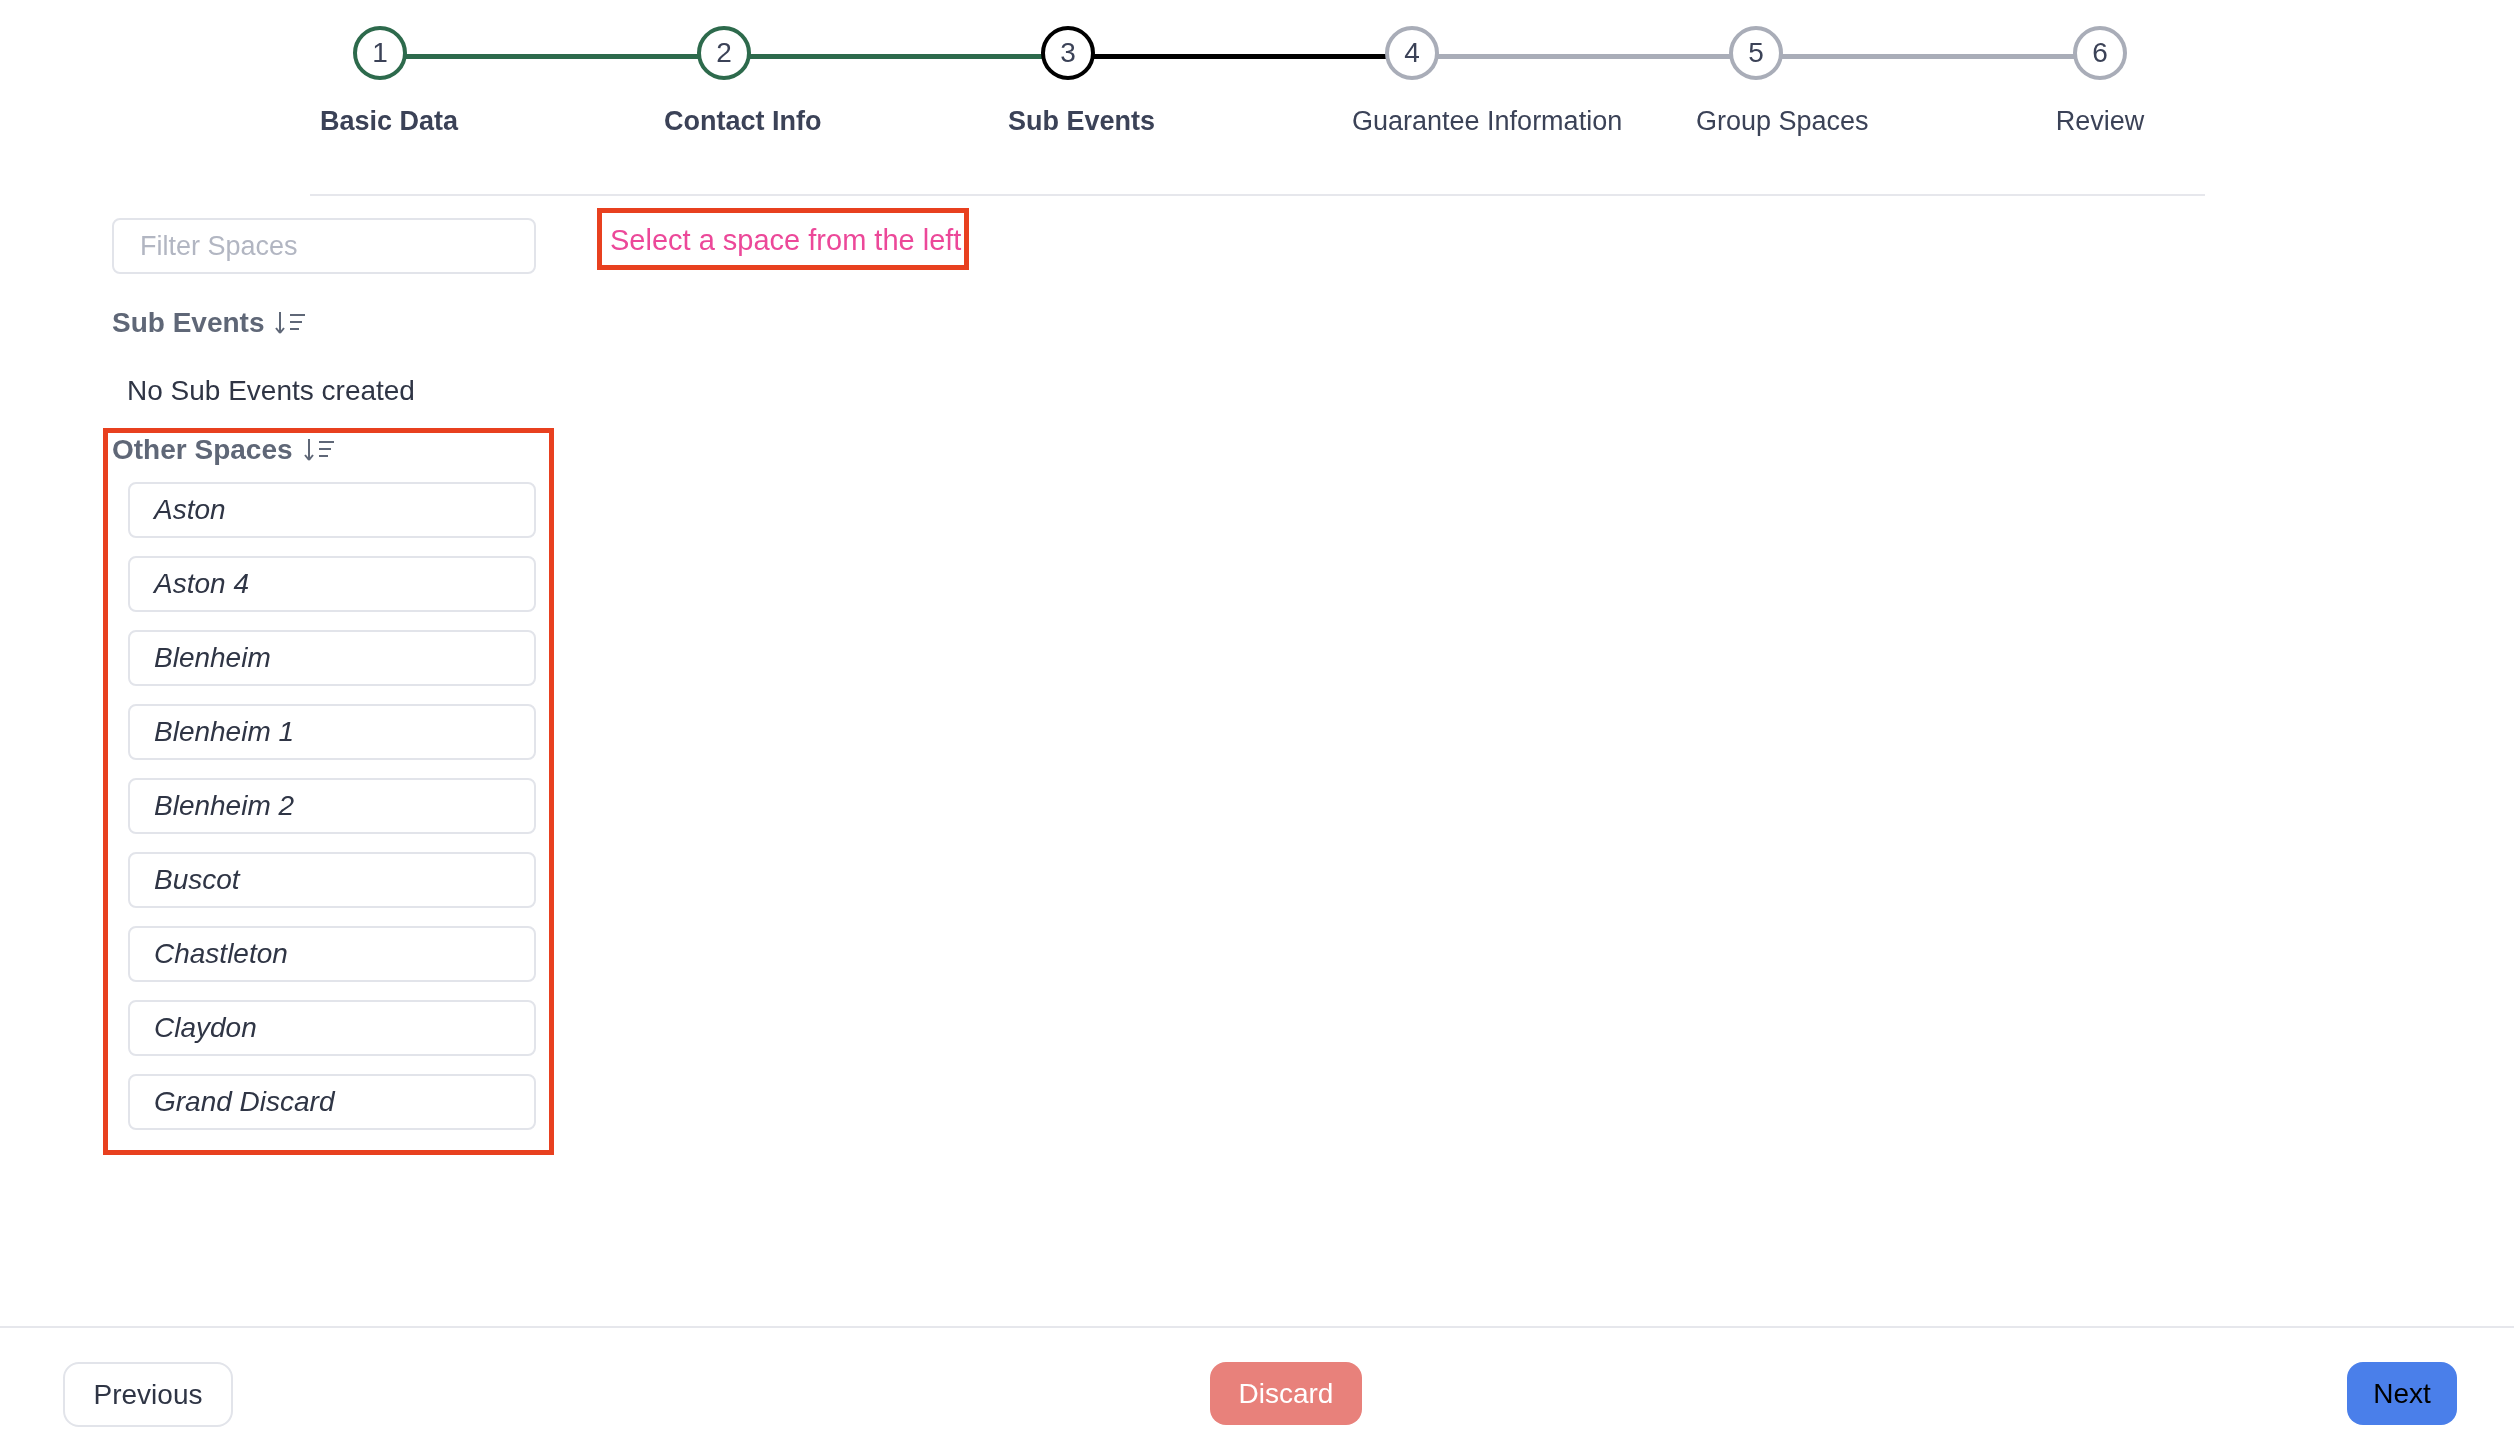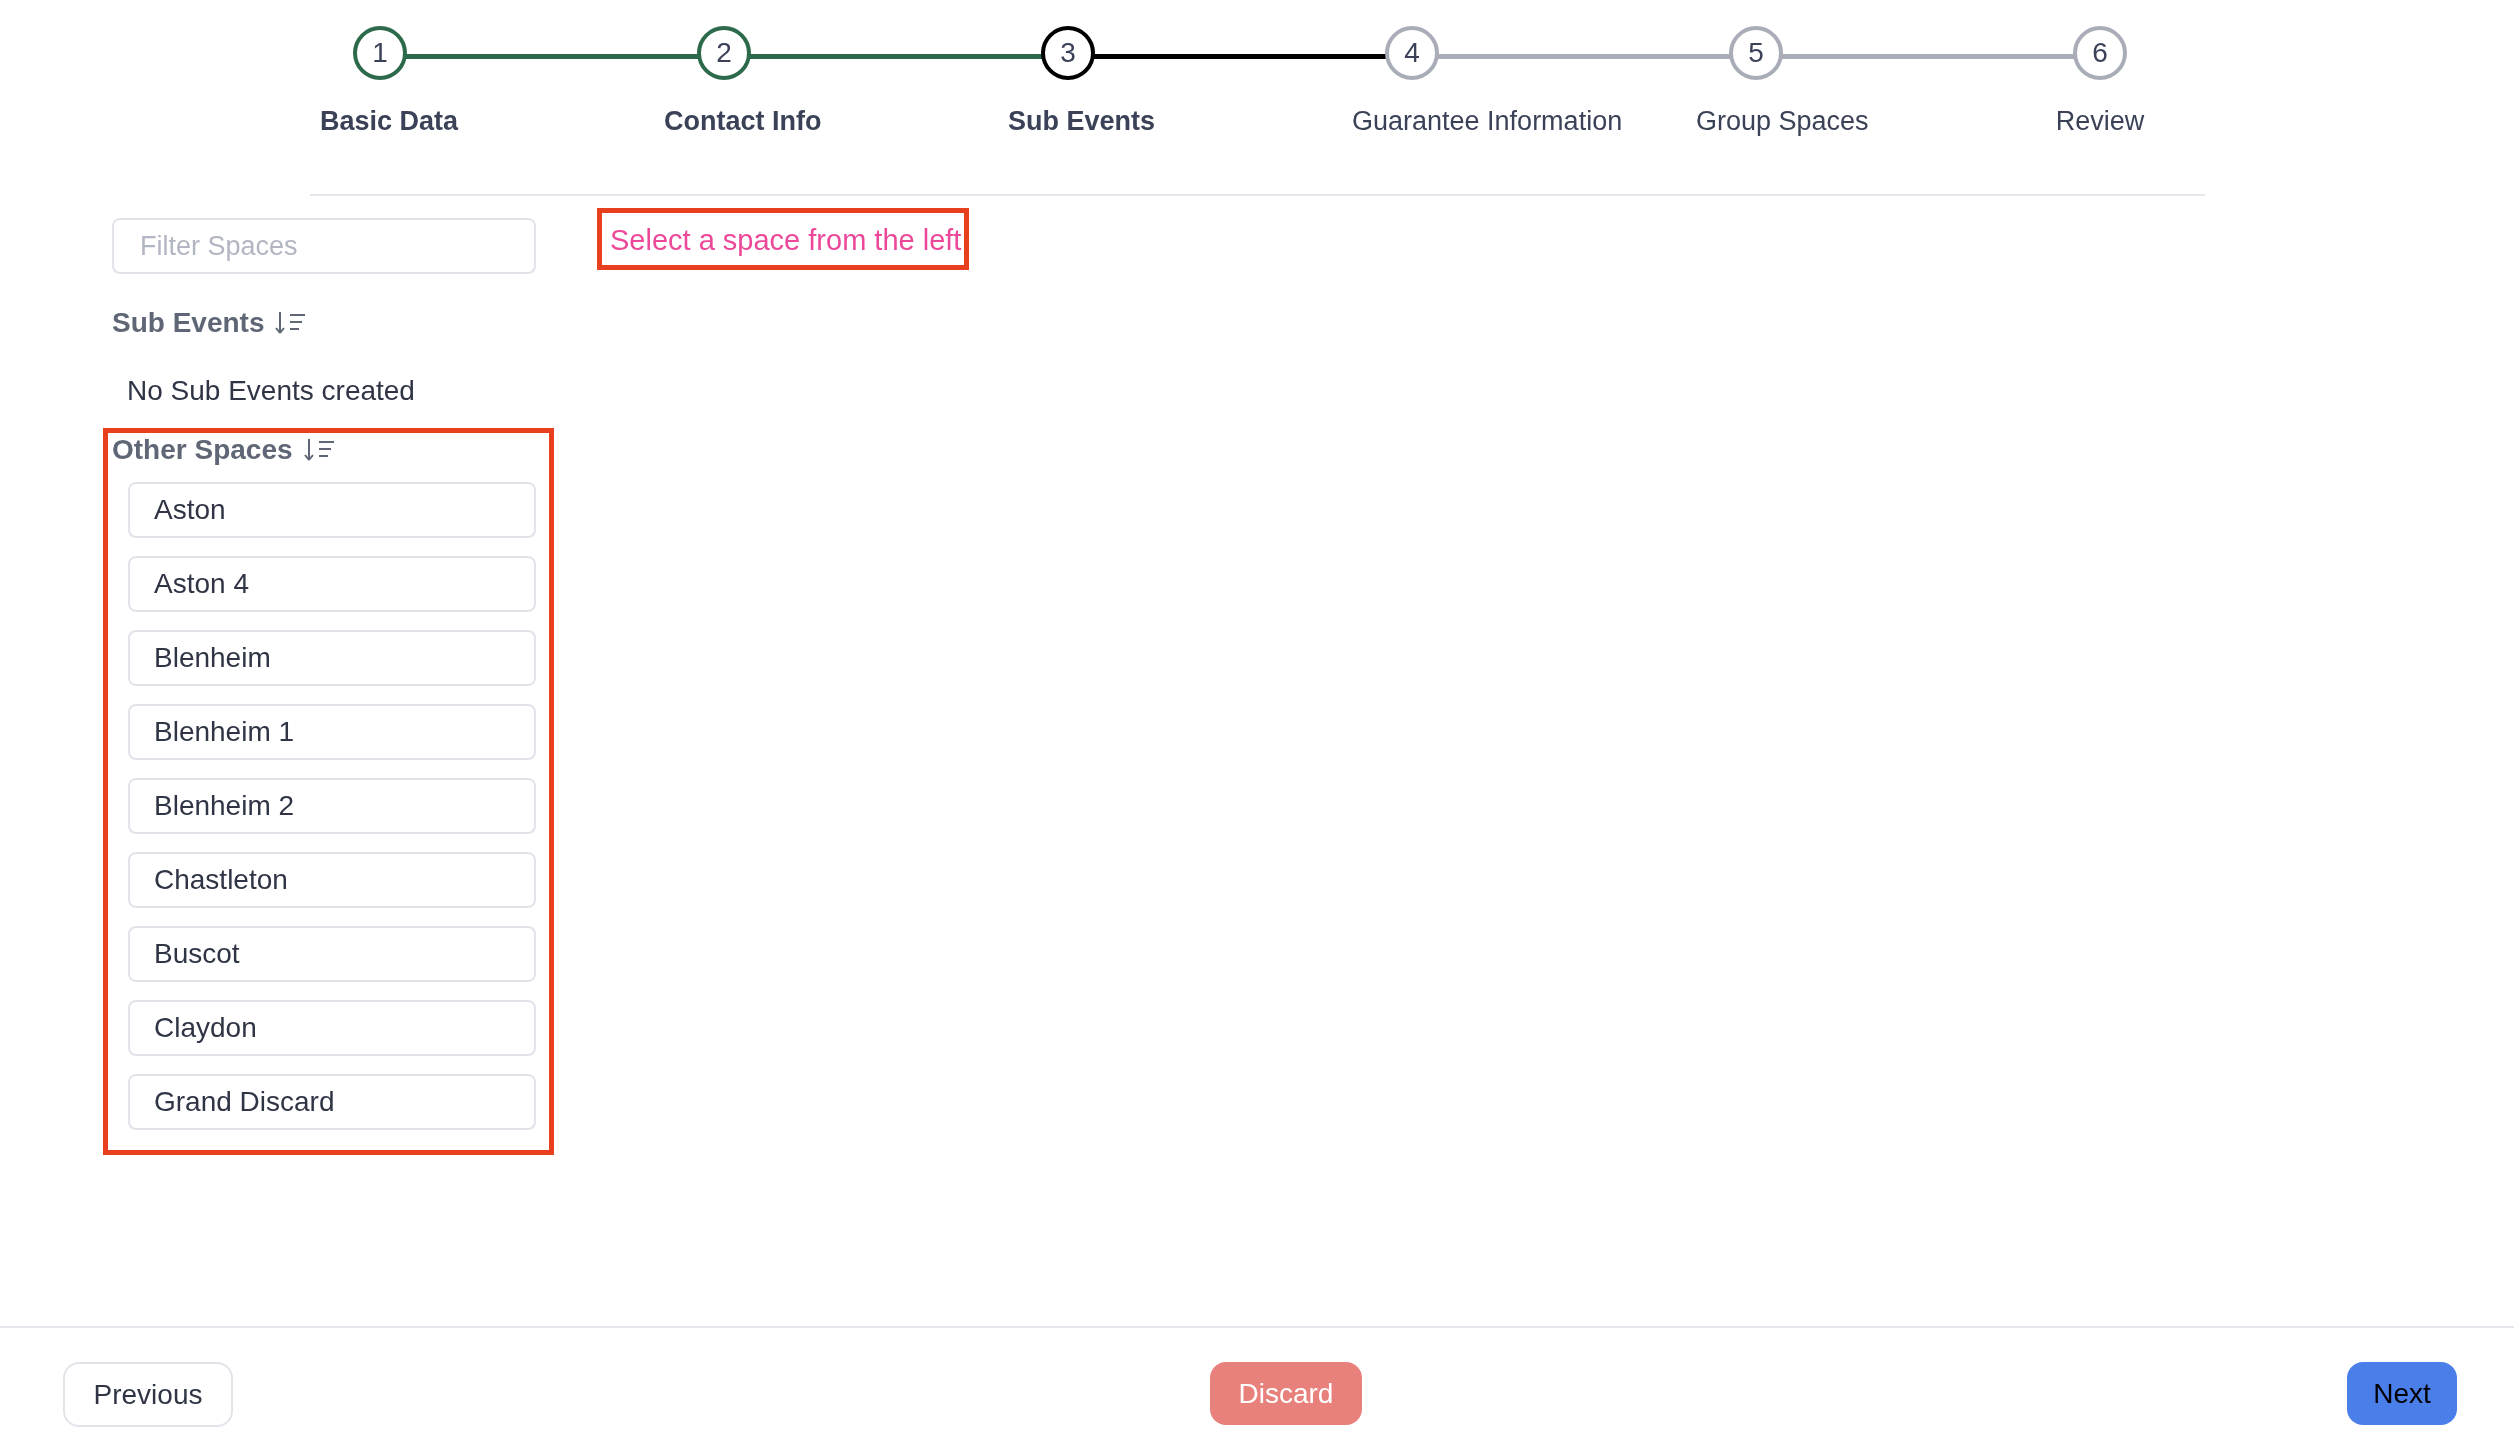--- a/index.html
+++ b/index.html
@@ -138,20 +138,21 @@
     font-size: 28px;
     color: #2f3545;
   }
 
   
   .space-list {
     position: absolute;
     left: 128px;
     top: 482px;
     width: 408px;
+    font-style: italic;
   }
   .space-item {
     width: 408px;
     height: 56px;
     border: 2px solid #e2e4ea;
     border-radius: 8px;
     background: #ffffff;
     display: flex;
     align-items: center;
     padding-left: 24px;
@@ -302,22 +303,22 @@
       </svg>
     </span>
   </div>
 
   <div class="space-list" id="space-list">
       <div class="space-item">Aston</div>
       <div class="space-item">Aston 4</div>
       <div class="space-item">Blenheim</div>
       <div class="space-item">Blenheim 1</div>
       <div class="space-item">Blenheim 2</div>
+      <div class="space-item">Buscot</div>
       <div class="space-item">Chastleton</div>
-      <div class="space-item">Buscot</div>
       <div class="space-item">Claydon</div>
       <div class="space-item">Grand Discard</div>
     </div>
 
   <div class="select-space-text">Select a space from the left</div>
 
   <div class="hl-box hl-select-space"></div>
   <div class="hl-box hl-left-list"></div>
 
   <div class="footer-divider"></div>

